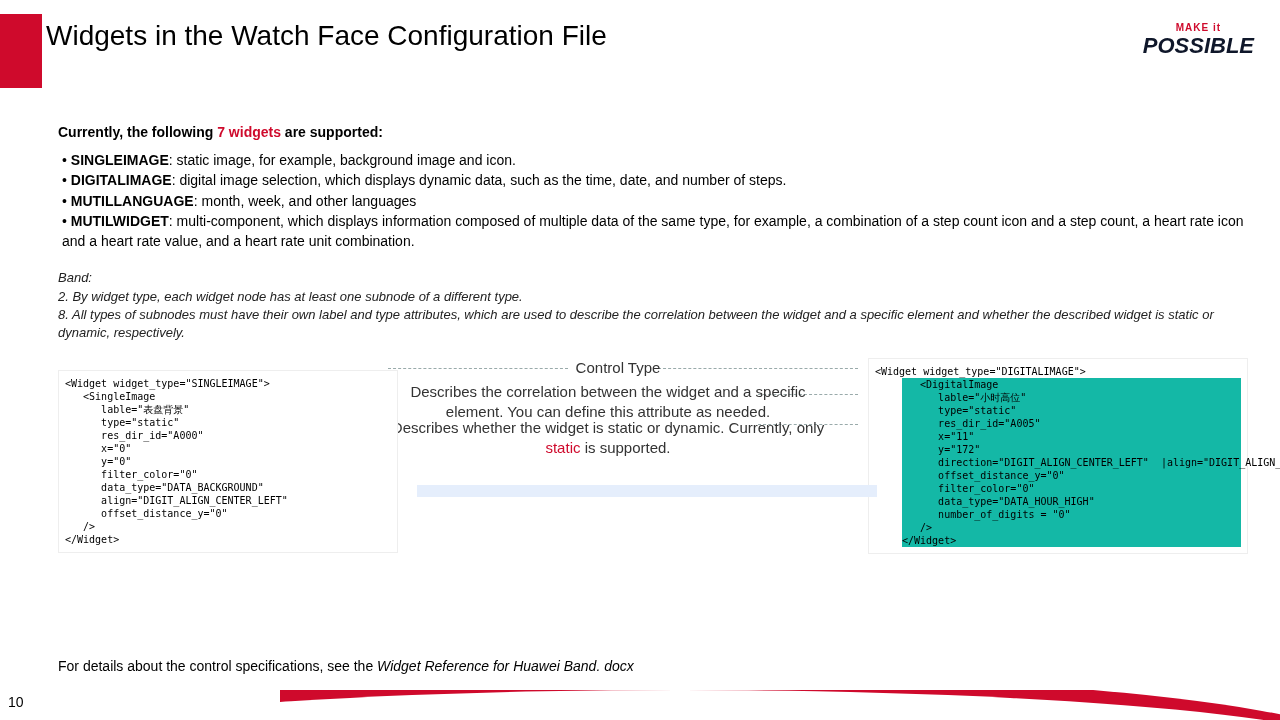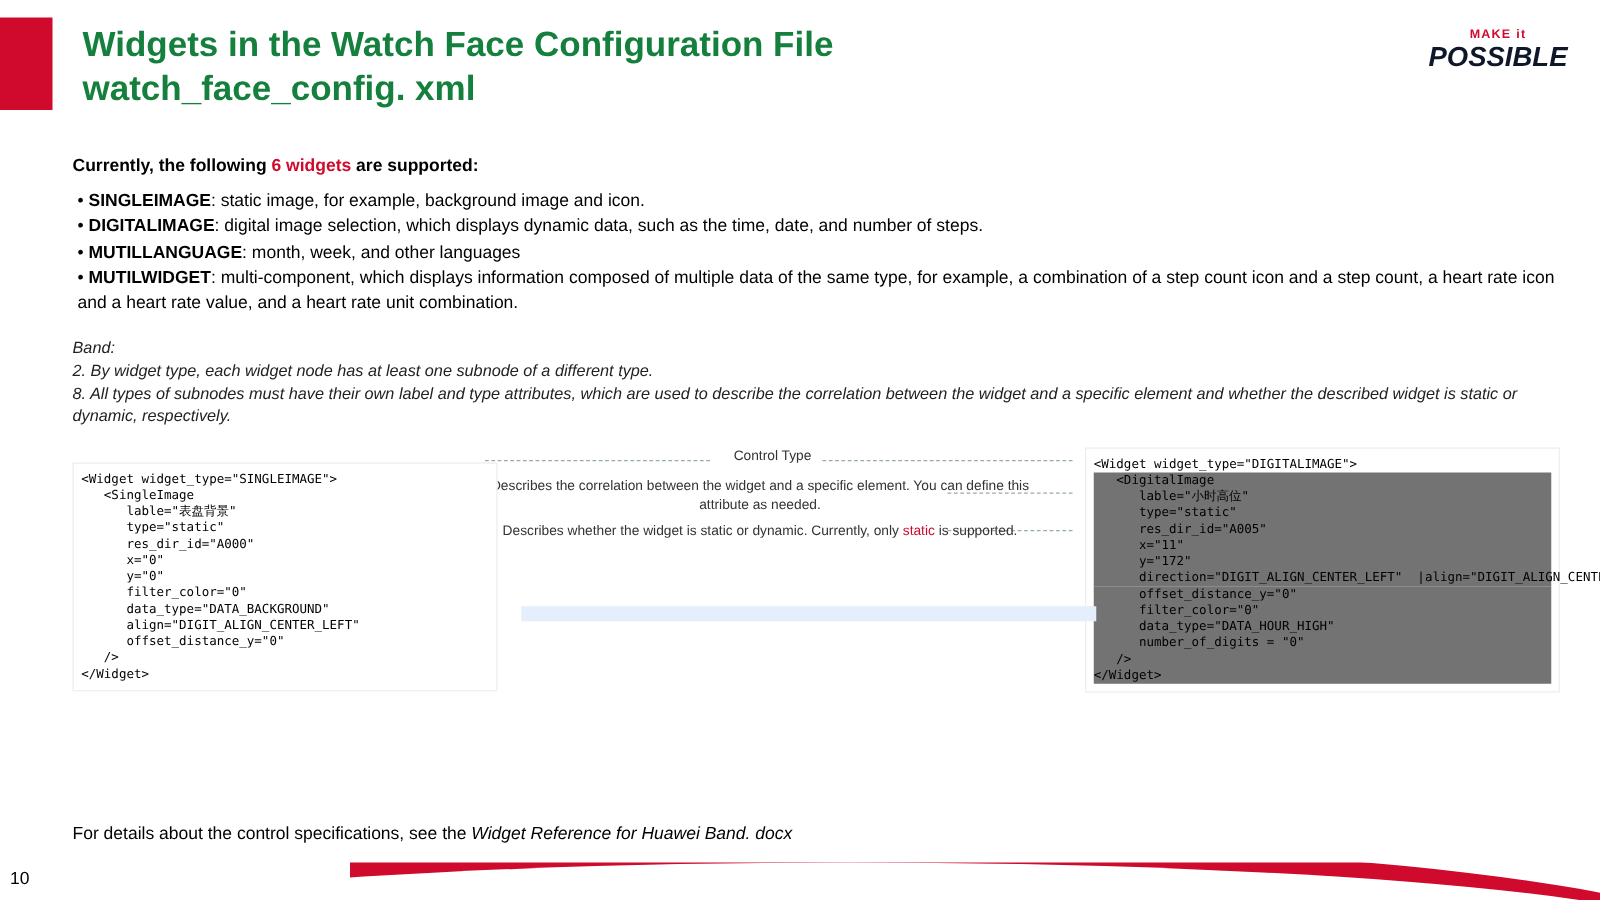--- a/index.html
+++ b/index.html
@@ -1,34 +1,34 @@
 <!DOCTYPE html>
 <html><head>
 <meta charset="utf-8">
 <style>
   * { margin:0; padding:0; box-sizing:border-box; }
   body { width:1280px; height:720px; font-family:Arial,Helvetica,sans-serif; background:#fff; position:relative; overflow:hidden; }
   .red-block { position:absolute; left:0; top:14px; width:42px; height:74px; background:#cf0a2c; }
-  .title { position:absolute; left:66px; top:18px; color:#15803d; font-size:28px; font-weight:bold; line-height:1.25; }
+  .title { position:absolute; left:46px; top:18px; color:#000000; font-size:28px; font-weight:normal; line-height:1.25; }
   .logo { position:absolute; right:26px; top:22px; text-align:right; }
   .logo .l1 { color:#cf0a2c; font-size:10px; font-weight:bold; letter-spacing:1px;text-align:center; }
   .logo .l2 { color:#0f172a; font-size:22px; font-weight:900; font-style:italic; }
   .content { position:absolute; left:58px; top:110px; width:1190px; color:#000; }
   .intro { font-size:14px; font-weight:bold; margin:14px 0 10px; }
   .intro .red { color:#cf0a2c; }
   ul.widgets { list-style:none; margin:8px 0 0 4px; font-size:14px; line-height:1.45; }
   ul.widgets li::before { content:"• "; }
   ul.widgets b { font-weight:bold; }
   .notes { font-style:italic; font-size:13px; margin-top:18px; line-height:1.4; color:#222; }
   .diagram { position:relative; width:1190px; height:220px; margin-top:16px; }
   .code { position:absolute; font:10px/1.3 Consolas,Menlo,monospace; background:#fff; }
-  .code .hl{ background:#737373; }
+  .code .hl{ background:#14b8a6;margin-left:27px; }
   .left-code { left:0; top:12px; width:340px; border:1px solid #eee; padding:6px; }
   .right-code { right:0; top:0; width:380px; border:1px solid #eee; padding:6px; }
-  .desc { position:absolute; font-size:11px; color:#333; text-align:center; line-height:1.35; }
+  .desc { position:absolute; font-size:15px; color:#333; text-align:center; line-height:1.35; }
   .desc .red{ color:#cf0a2c; }
   .d1 { left:380px; top:0; width:360px; }
   .d2 { left:330px; top:24px; width:440px; }
   .d3 { left:330px; top:60px; width:440px; }
   .footer-line { position:absolute; left:58px; top:658px; font-size:14px; font-weight:normal; }
   .footer-line i{ font-style:italic; }
   .pagenum { position:absolute; left:8px; bottom:10px; font-size:14px; }
   .swoosh { position:absolute; right:0; bottom:0; width:1000px; height:30px; overflow:hidden; }
   .swoosh::before{ content:""; position:absolute; right:-100px; bottom:-120px; width:1400px; height:150px; border-top:16px solid #cf0a2c; border-radius:50% 50% 0 0; }
   .bar { position:absolute; right:370px; top:126px; width:460px; height:12px; background:#e5eefc; }
@@ -40,31 +40,30 @@
   .dh3{ left:220px; top:66px; width:120px; }
   .dh3b{ left:700px; top:66px; width:100px; }
 </style>
 </head>
 <body>
 
 <div class="red-block"></div>
 
 <div class="title">
   <span>Widgets in the Watch Face Configuration File</span><br>
-  <span>watch_face_config. xml</span>
 </div>
 
 <div class="logo">
   <div class="l1">MAKE it</div>
   <div class="l2">POSSIBLE</div>
 </div>
 
 <div class="content">
   <p class="intro">
-    <span>Currently, the following </span><span class="red">6 widgets</span><span> are supported:</span>
+    <span>Currently, the following </span><span class="red">7 widgets</span><span> are supported:</span>
   </p>
   <ul class="widgets">
     <li><b>SINGLEIMAGE</b><span>: static image, for example, background image and icon.</span></li>
     <li><b>DIGITALIMAGE</b><span>: digital image selection, which displays dynamic data, such as the time, date, and number of steps.</span></li>
     <li><b>MUTILLANGUAGE</b><span>: month, week, and other languages</span></li>
     <li><b>MUTILWIDGET</b><span>: multi-component, which displays information composed of multiple data of the same type, for example, a combination of a step count icon and a step count, a heart rate icon and a heart rate value, and a heart rate unit combination.</span></li>
   </ul>
   <div class="notes">
     <div>Band:</div>
     <div>2. By widget type, each widget node has at least one subnode of a different type.</div>

